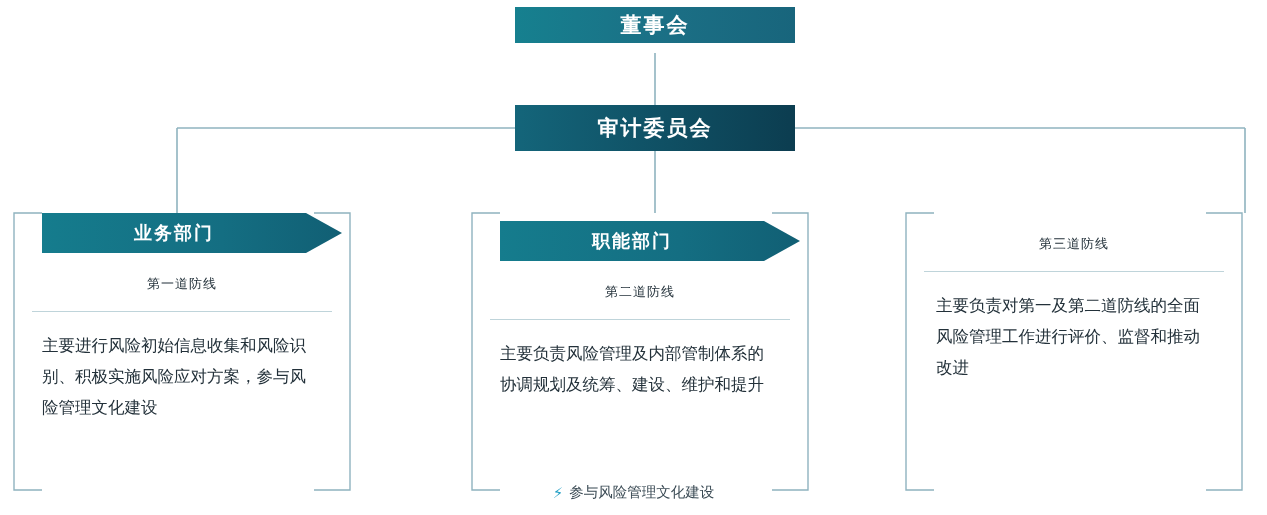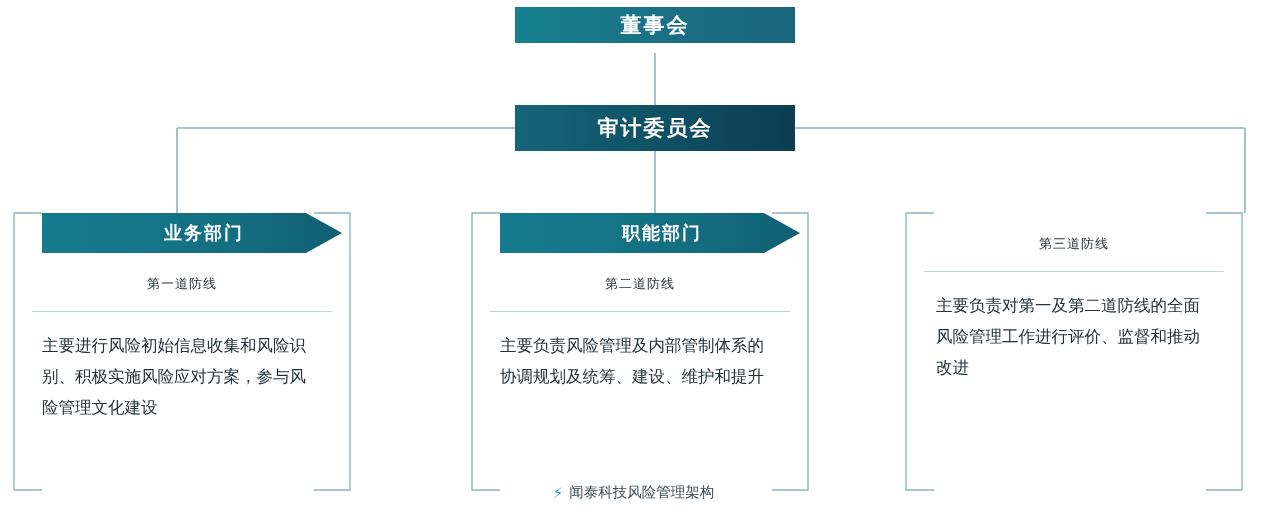--- a/index.html
+++ b/index.html
@@ -54,21 +54,21 @@
     text-align: center;
   }
 
   
   .column {
     position: absolute;
     top: 213px;
     width: 336px;
   }
   #col-0 { left: 14px; }
-  #col-1 { left: 472px; }
+  #col-1 { left: 472px; margin-top: 8px; }
   #col-2 { left: 906px; }
 
   .col-banner {
     position: relative;
     height: 40px;
     width: 300px;
     margin-left: 28px;
   }
   .col-banner .banner-shape {
     position: absolute;
@@ -86,21 +86,20 @@
     top: 0;
     width: 264px;
     height: 40px;
     display: flex;
     align-items: center;
     justify-content: center;
     color: #ffffff;
     font-size: 18px;
     font-weight: bold;
     letter-spacing: 2px;
-    padding-left: 30px;
   }
 
   .col-sub {
     margin-top: 22px;
     text-align: center;
     font-size: 13px;
     color: #23313a;
     letter-spacing: 1px;
   }
   .col-rule {
@@ -195,16 +194,16 @@
   </div>
 
   <div class="column" id="col-2">
     <div class="col-sub">第三道防线</div>
     <div class="col-rule"></div>
     <div class="col-desc">主要负责对第一及第二道防线的全面风险管理工作进行评价、监督和推动改进</div>
   </div>
 
   <div id="footer">
     <span class="bolt">⚡</span>
-    <span>闻泰科技风险管理架构</span>
+    <span>参与风险管理文化建设</span>
   </div>
 
 </div>
 
 </body></html>

